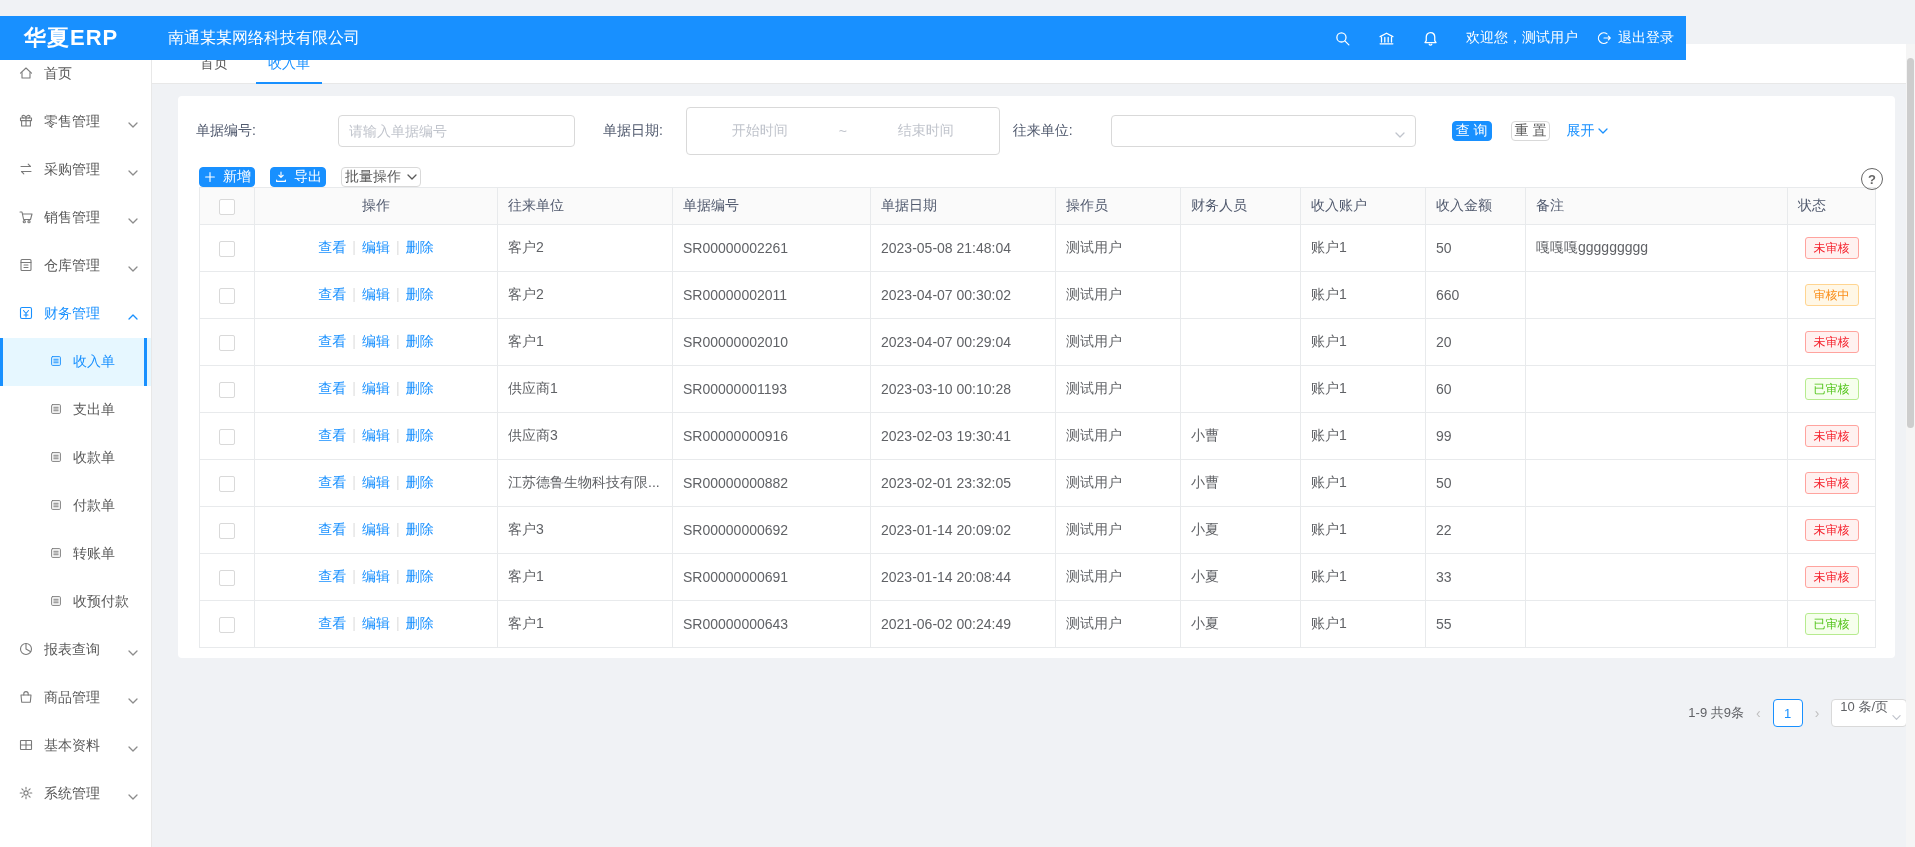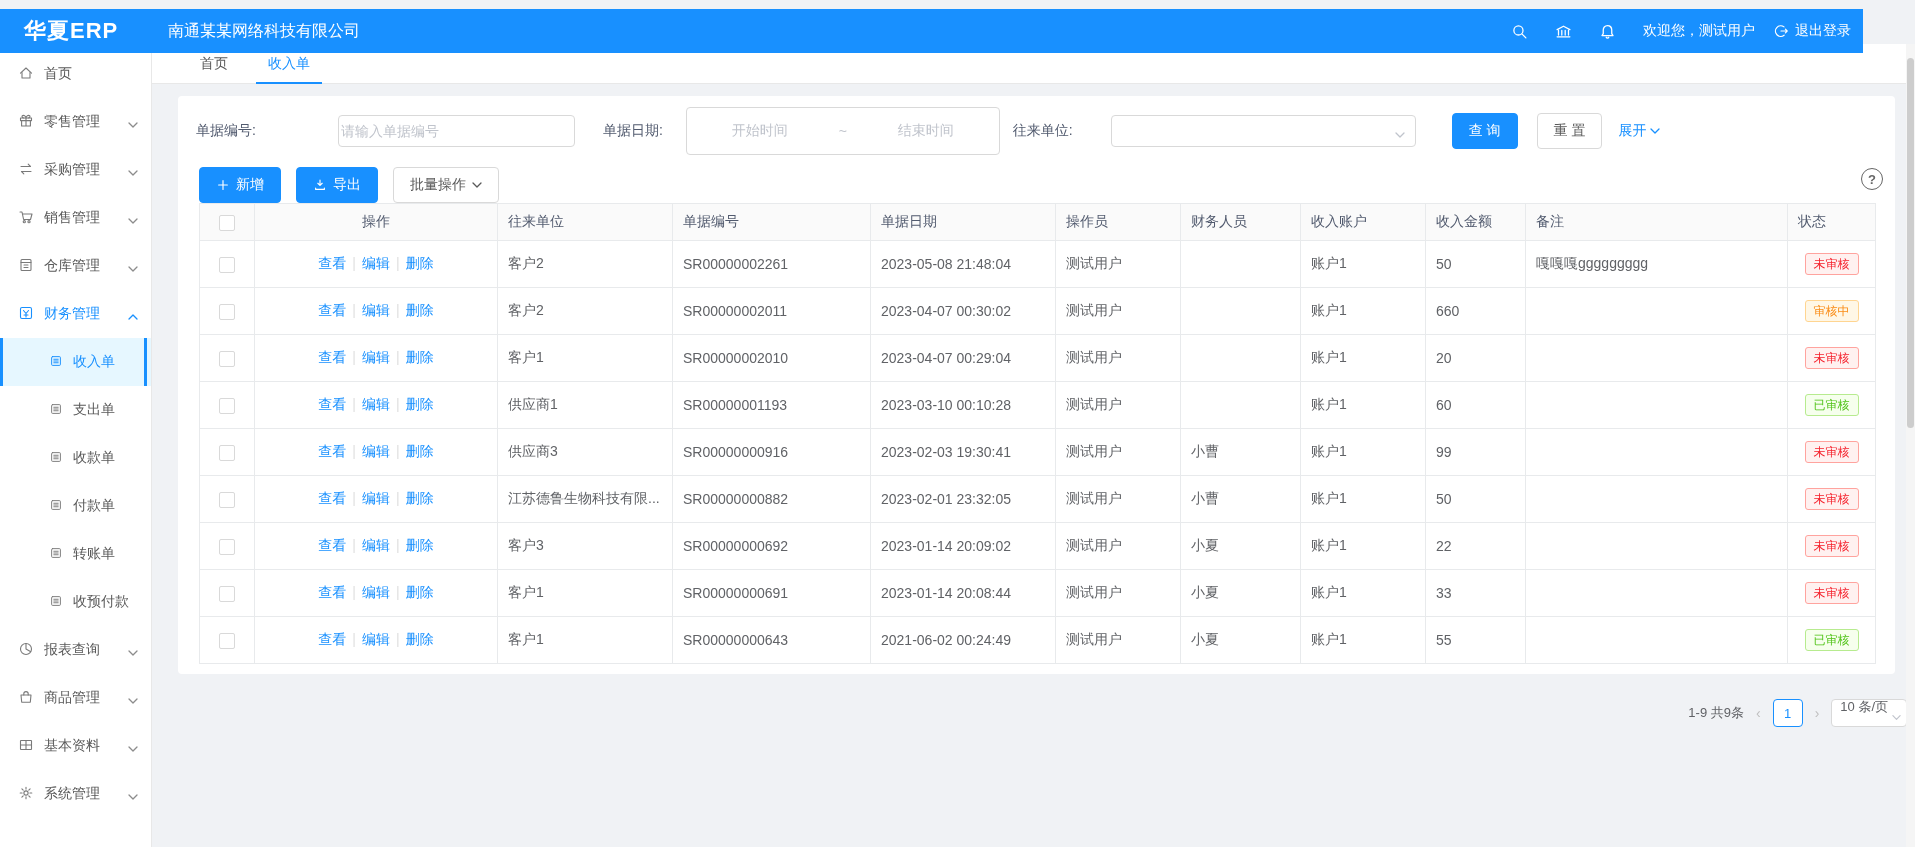--- a/index.html
+++ b/index.html
@@ -5,21 +5,21 @@
   * { margin:0; padding:0; box-sizing:border-box; }
   html,body { width:1915px; height:847px; overflow:hidden; }
   body {
     font-family:"Liberation Sans","DejaVu Sans",sans-serif;
     font-size:14px; color:#595959; background:#f0f2f5; position:relative;
   }
   :root { --primary:#1890ff; }
 
   
   .header {
-    position:absolute; top:9px; left:0; width:1863px; height:44px;
+    position:absolute; top:16px; left:0; width:1686px; height:44px;
     background:var(--primary); display:flex; align-items:center; color:#fff; z-index:20;
   }
   .logo-box { width:152px; padding-left:24px; flex:none; }
   .logo { font-size:22px; font-weight:bold; letter-spacing:1px; white-space:nowrap; }
   .company { font-size:16px; margin-left:16px; flex:none; }
   .header-spacer { flex:1; }
   .header-right { display:flex; align-items:center; gap:0; padding-right:12px; }
   .hicon { width:44px; height:44px; display:flex; align-items:center; justify-content:center; cursor:pointer; }
   .hicon svg { width:17px; height:17px; stroke:#fff; fill:none; stroke-width:1.2; stroke-linecap:round; stroke-linejoin:round; }
   .welcome { margin:0 18px 0 14px; white-space:nowrap; }
@@ -61,39 +61,39 @@
   .card {
     margin:12px 20px 0 26px; background:#fff; border-radius:4px;
     padding:18px 21px 10px 21px; position:relative;
   }
 
   
   .filter-row { display:flex; align-items:center; height:34px; }
   .flabel { white-space:nowrap; color:#515a6e; }
   .txt-input {
     height:32px; border:1px solid #d9d9d9; border-radius:4px; background:#fff;
-    padding:0 2px; font-size:14px; color:#595959; outline:none;
+    padding:0 10px; font-size:14px; color:#595959; outline:none;
     font-family:"Liberation Sans","DejaVu Sans",sans-serif;
   }
   .txt-input::placeholder { color:#c0c4cc; }
   .daterange {
     height:48px; border:1px solid #d9d9d9; border-radius:4px; background:#fff;
     display:flex; align-items:center; color:#c0c4cc;
   }
   .daterange .dp { flex:1; text-align:center; }
   .daterange .sep { flex:none; padding:0 6px; color:#c0c4cc; }
   .select-box {
     height:32px; border:1px solid #d9d9d9; border-radius:4px; background:#fff;
     position:relative; cursor:pointer;
   }
   .select-box .chev { position:absolute; right:10px; top:11px; width:10px; height:10px; }
   .select-box .chev svg { width:10px; height:10px; stroke:#c0c4cc; fill:none; stroke-width:1.3; stroke-linecap:round; stroke-linejoin:round; }
   .btn {
-    height:36px; border-radius:4px; border:1px solid #d9d9d9; background:#fff;
-    padding:0 16px; font-size:14px; color:#595959; cursor:pointer; white-space:nowrap;
+    height:20px; border-radius:4px; border:1px solid #d9d9d9; background:#fff;
+    padding:0 3px; font-size:14px; color:#595959; cursor:pointer; white-space:nowrap;
     display:inline-flex; align-items:center; gap:6px;
     font-family:"Liberation Sans","DejaVu Sans",sans-serif;
     text-align:right;
   }
   .btn.primary { background:var(--primary); border-color:var(--primary); color:#fff; }
   .btn svg { width:14px; height:14px; stroke:currentColor; fill:none; stroke-width:1.3; stroke-linecap:round; stroke-linejoin:round; }
   .link-expand { color:var(--primary); margin-left:16px; cursor:pointer; display:inline-flex; align-items:center; gap:4px; white-space:nowrap; }
   .link-expand svg { width:10px; height:10px; stroke:var(--primary); fill:none; stroke-width:1.3; stroke-linecap:round; stroke-linejoin:round; }
 
   

